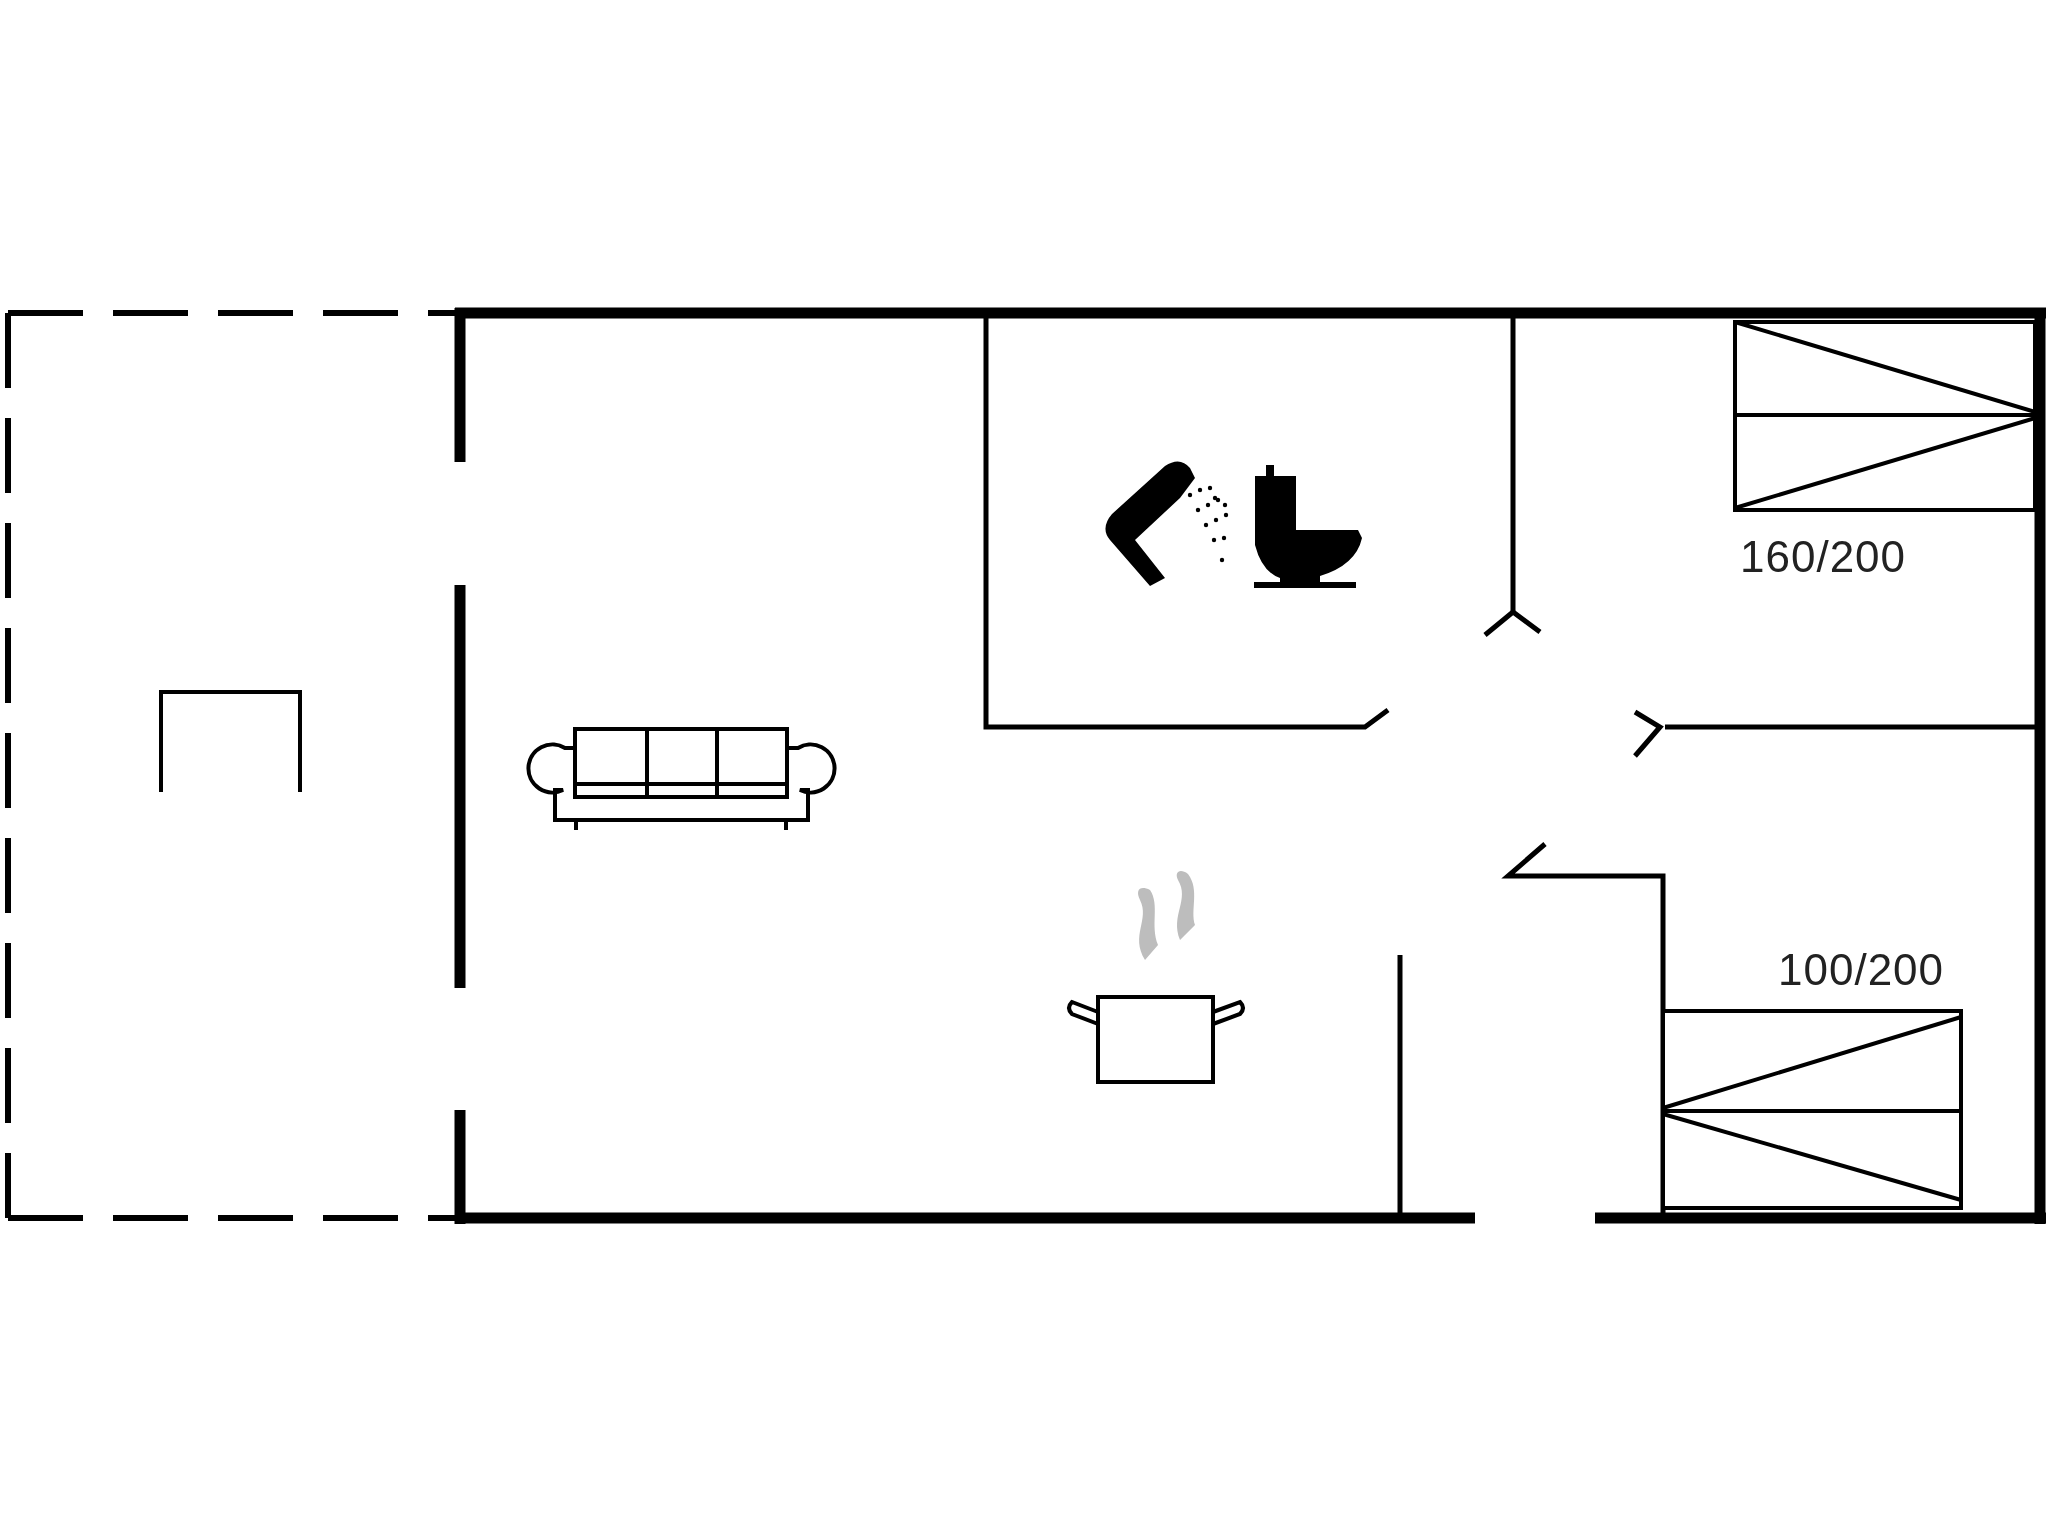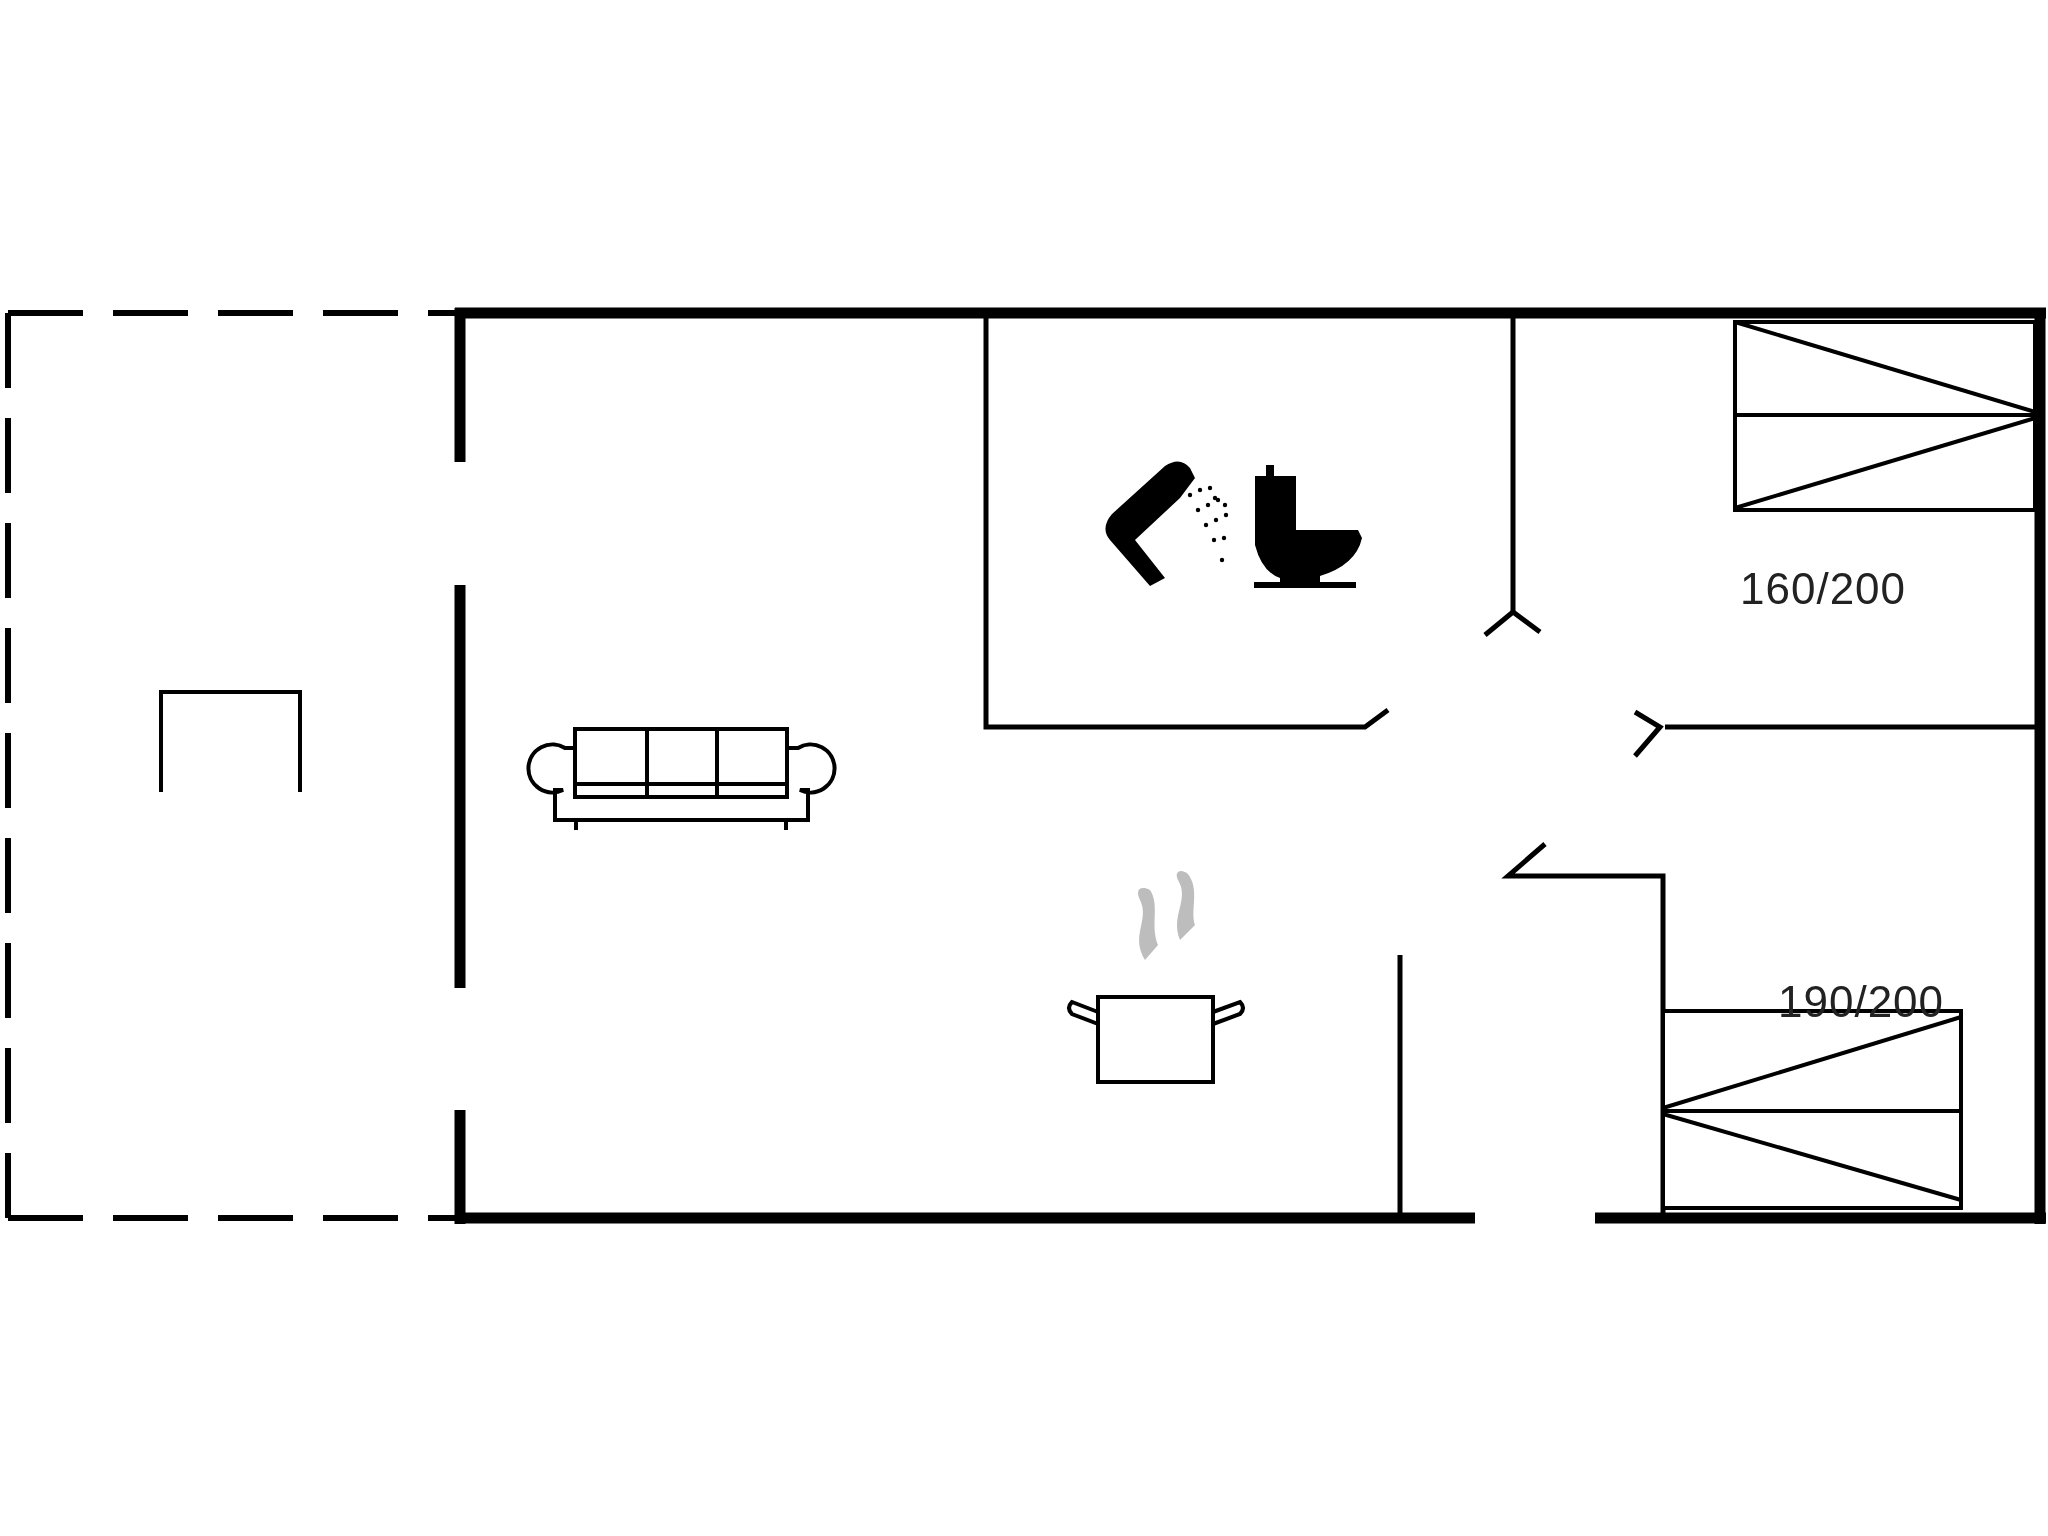--- a/index.html
+++ b/index.html
@@ -3,21 +3,21 @@
 <meta charset="utf-8">
 <style>
   html, body { margin: 0; padding: 0; background: #ffffff; }
   body { width: 2048px; height: 1536px; overflow: hidden; position: relative; font-family: "Liberation Sans", sans-serif; }
   #plan { position: absolute; left: 0; top: 0; width: 2048px; height: 1536px; }
   .wall-thick { stroke: #000; stroke-width: 11; fill: none; stroke-linecap: butt; }
   .wall-thin { stroke: #000; stroke-width: 5; fill: none; stroke-linecap: butt; }
   .dash { stroke: #000; stroke-width: 6; fill: none; stroke-dasharray: 75 30; }
   .furn { stroke: #000; stroke-width: 4; fill: #fff; }
   .furn-line { stroke: #000; stroke-width: 4; fill: none; }
-  .label { position: absolute; font-family: "Liberation Sans", sans-serif; font-size: 44px; color: #222; letter-spacing: 1px; margin-top: 32px; }
+  .label { position: absolute; font-family: "Liberation Sans", sans-serif; font-size: 44px; color: #222; letter-spacing: 1px; }
 </style>
 </head>
 <body>
 
 <svg id="plan" viewBox="0 0 2048 1536" xmlns="http://www.w3.org/2000/svg">
 
   <g>
     <line class="dash" x1="8" y1="313" x2="455" y2="313"></line>
     <line class="dash" x1="8" y1="313" x2="8" y2="1218"></line>
     <line class="dash" x1="8" y1="1218" x2="455" y2="1218"></line>
@@ -105,13 +105,13 @@
     </g>
   </g>
 
   <g>
     <path d="M 1266 465 L 1266 476 L 1255 476 L 1255 545 Q 1262 572 1280 578 L 1280 582 L 1320 582 L 1320 576 Q 1356 565 1362 538 L 1358 530 L 1296 530 L 1296 476 L 1274 476 L 1274 465 Z" fill="#000"></path>
     <rect x="1254" y="582" width="102" height="6" fill="#000"></rect>
   </g>
 </svg>
 
 <div class="label" style="left:1740px; top:532px;">160/200</div>
-<div class="label" style="left:1778px; top:945px;">190/200</div>
+<div class="label" style="left:1778px; top:945px;">100/200</div>
 
 </body></html>

